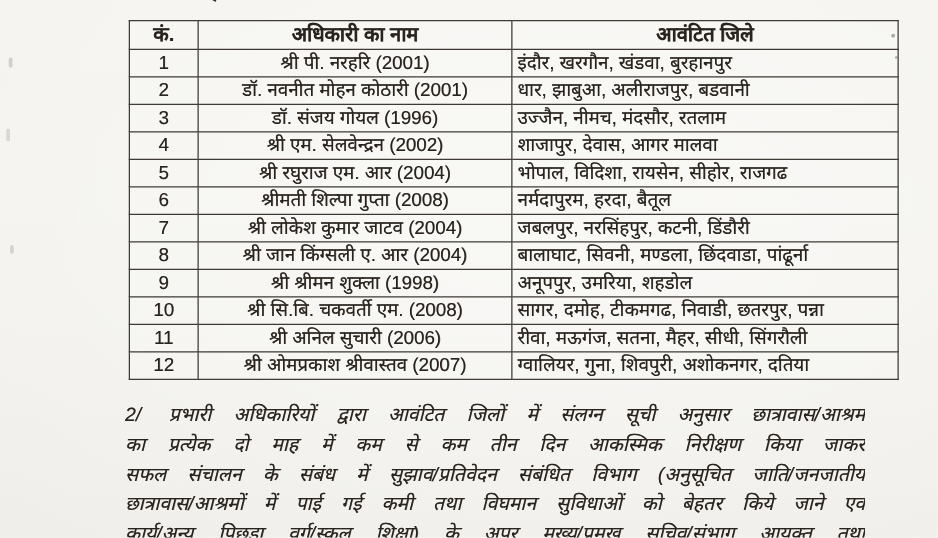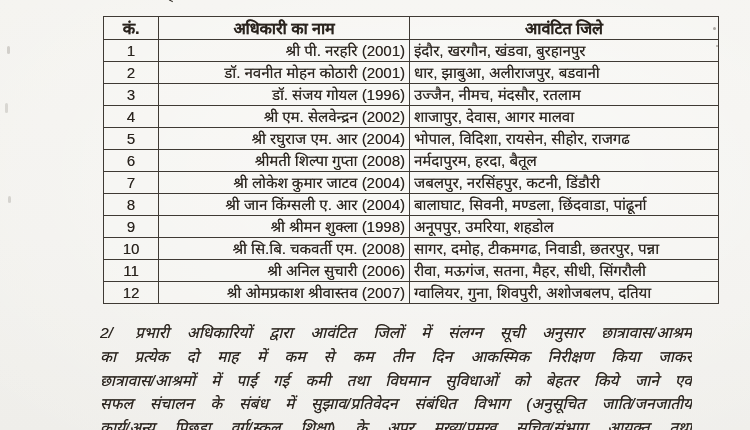--- a/index.html
+++ b/index.html
@@ -29,21 +29,21 @@
     padding:0 4px;height:21px;
     font-size:15px;line-height:19px;
     color:#29231d;
     white-space:nowrap;overflow:hidden;
     text-shadow:0.25px 0 0 rgba(41,35,29,0.55);
   }
   .doc-table th{
     font-size:16px;font-weight:bold;height:22px;text-align:center;
   }
   .col-no{width:46px;text-align:center;}
-  .col-name{width:242px;text-align:right;padding-left:7px;}
+  .col-name{width:242px;text-align:center;padding-left:7px;}
   .col-dist{width:300px;}
   
   .paragraph{
     position:absolute;left:100px;top:321px;width:592px;
     font-size:15.5px;color:#29231d;
     text-shadow:0.25px 0 0 rgba(41,35,29,0.55);
   }
   .para-line{
     height:23.8px;line-height:23.8px;overflow:hidden;
     text-align:justify;text-align-last:justify;font-style:italic;
@@ -124,30 +124,30 @@
           <td class="col-dist">सागर, दमोह, टीकमगढ, निवाडी, छतरपुर, पन्ना</td>
         </tr>
         <tr>
           <td class="col-no">11</td>
           <td class="col-name">श्री अनिल सुचारी (2006)</td>
           <td class="col-dist">रीवा, मऊगंज, सतना, मैहर, सीधी, सिंगरौली</td>
         </tr>
         <tr>
           <td class="col-no">12</td>
           <td class="col-name">श्री ओमप्रकाश श्रीवास्तव (2007)</td>
-          <td class="col-dist">ग्वालियर, गुना, शिवपुरी, अशोजबलप, दतिया</td>
+          <td class="col-dist">ग्वालियर, गुना, शिवपुरी, अशोकनगर, दतिया</td>
         </tr>
       </tbody>
   </table>
 
   <div class="paragraph">
       <div class="para-line"><span class="para-num">2/</span><span>प्रभारी अधिकारियों द्वारा आवंटित जिलों में संलग्न सूची अनुसार छात्रावास/आश्रम</span></div>
       <div class="para-line">का प्रत्येक दो माह में कम से कम तीन दिन आकस्मिक निरीक्षण किया जाकर</div>
+      <div class="para-line">सफल संचालन के संबंध में सुझाव/प्रतिवेदन संबंधित विभाग (अनुसूचित जाति/जनजातीय</div>
       <div class="para-line">छात्रावास/आश्रमों में पाई गई कमी तथा विघमान सुविधाओं को बेहतर किये जाने एवं</div>
-      <div class="para-line">सफल संचालन के संबंध में सुझाव/प्रतिवेदन संबंधित विभाग (अनुसूचित जाति/जनजातीय</div>
       <div class="para-line">कार्य/अन्य पिछडा वर्ग/स्कूल शिक्षा) के अपर मुख्य/प्रमुख सचिव/संभाग आयुक्त तथा</div>
     </div>
 
   <div class="speck s1"></div>
   <div class="speck s2"></div>
   <div class="speck s3"></div>
   <div class="speck s4"></div>
   <div class="speck s5"></div>
 
 </div>

